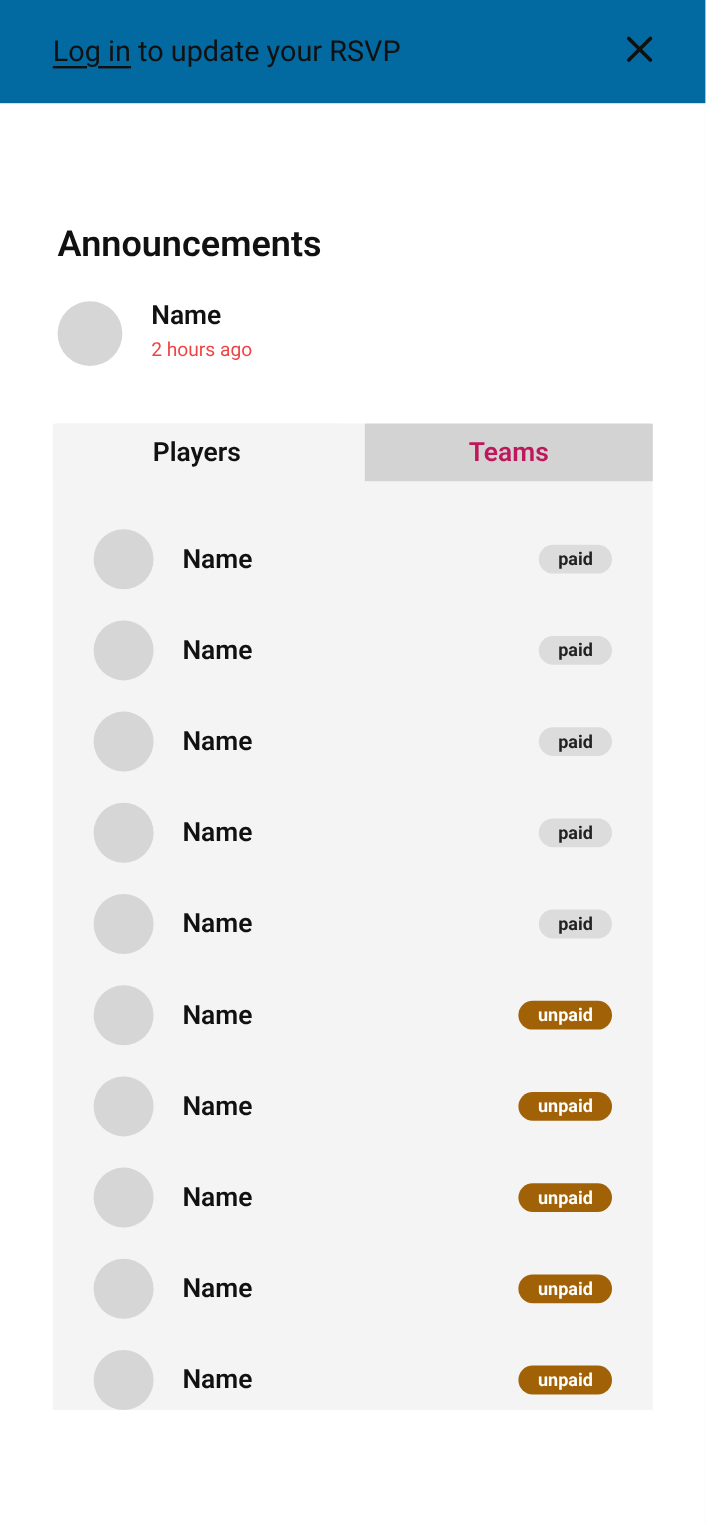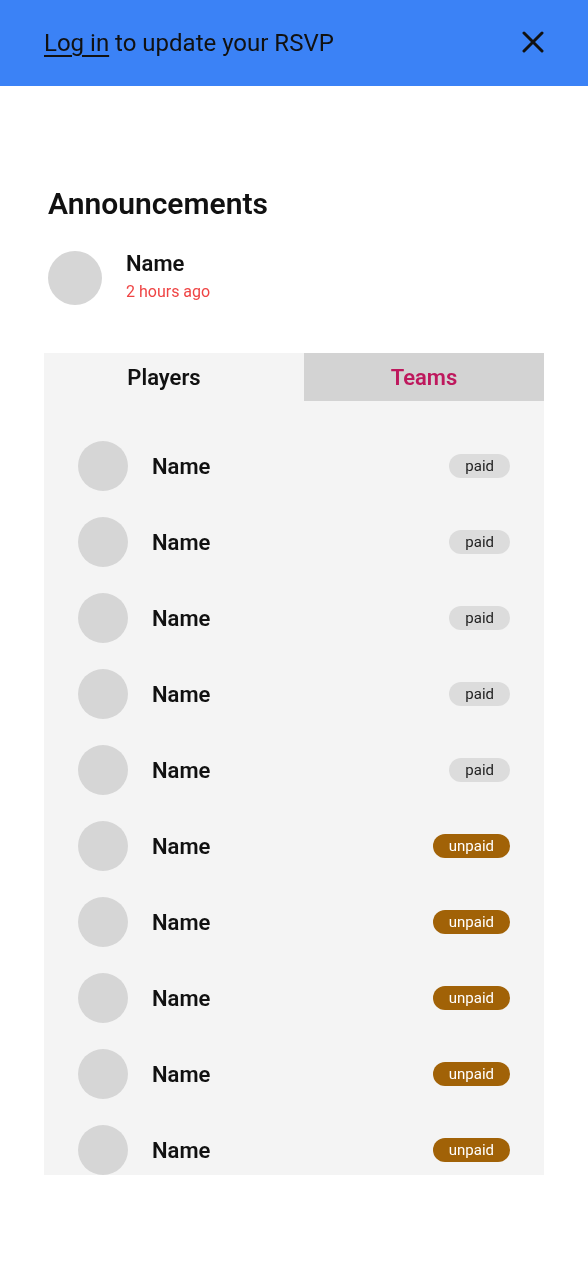--- a/index.html
+++ b/index.html
@@ -3,21 +3,21 @@
 <meta charset="utf-8">
 <style>
   * { box-sizing: border-box; margin: 0; padding: 0; }
   body {
     font-family: -apple-system, BlinkMacSystemFont, "Segoe UI", Roboto, Helvetica, Arial, sans-serif;
     width: 588px;
     background: #fff;
     color: #111;
   }
   .banner {
-    background: #3b82f6;
+    background: #0369a1;
     padding: 28px 44px;
     display: flex;
     align-items: center;
     justify-content: space-between;
   }
   .banner-text {
     font-size: 24px;
     color: #111;
   }
   .banner-text .login-link {
@@ -150,21 +150,21 @@
     background: #d6d6d6;
   }
   .player-name {
     font-size: 22px;
     font-weight: 600;
   }
   .badge {
     padding: 3px 16px;
     border-radius: 14px;
     font-size: 15px;
-    font-weight: 400;
+    font-weight: 700;
   }
   .badge.paid {
     background: #dcdcdc;
     color: #222;
   }
   .badge.unpaid {
     background: #a16207;
     color: #fff;
   }
 </style>

